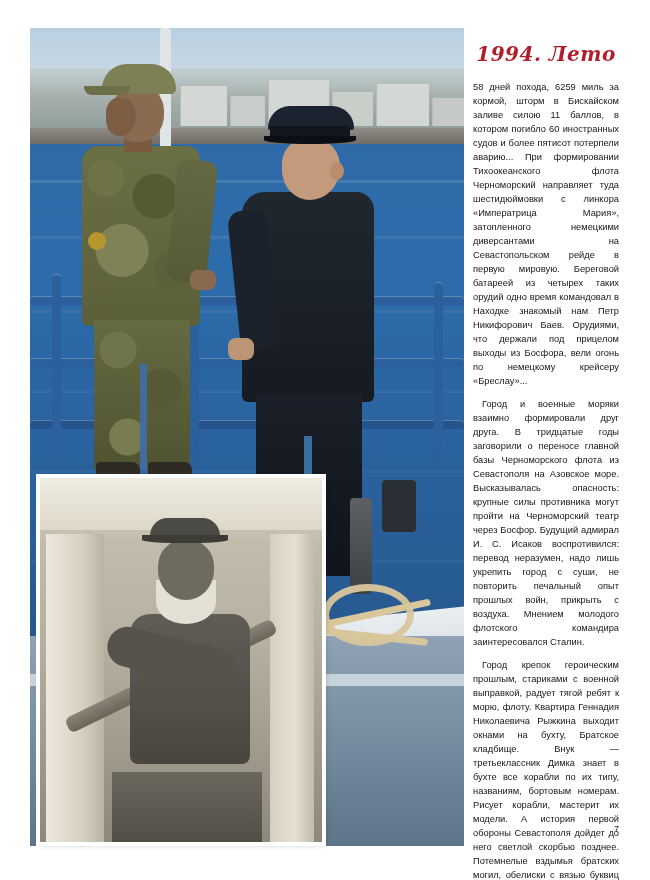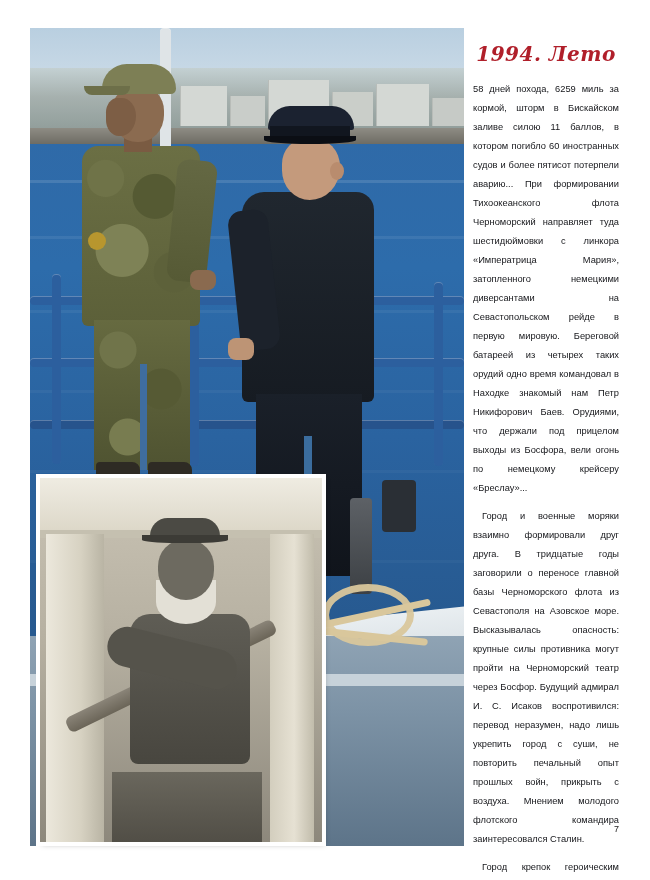--- a/index.html
+++ b/index.html
@@ -315,21 +315,21 @@
     font-weight: bold;
     font-style: italic;
     font-size: 20px;
     text-align: center;
     letter-spacing: .5px;
     margin-bottom: 14px;
   }
   .body-text p {
     margin: 0 0 9px 0;
     font-size: 9.3px;
-    line-height: 19px;
+    line-height: 14px;
     text-align: justify;
     color: #15161a;
     font-family: "Liberation Sans", sans-serif;
   }
   .body-text p.indent {
     text-indent: 9px;
   }
   .page-num {
     position: absolute;
     right: 0;

